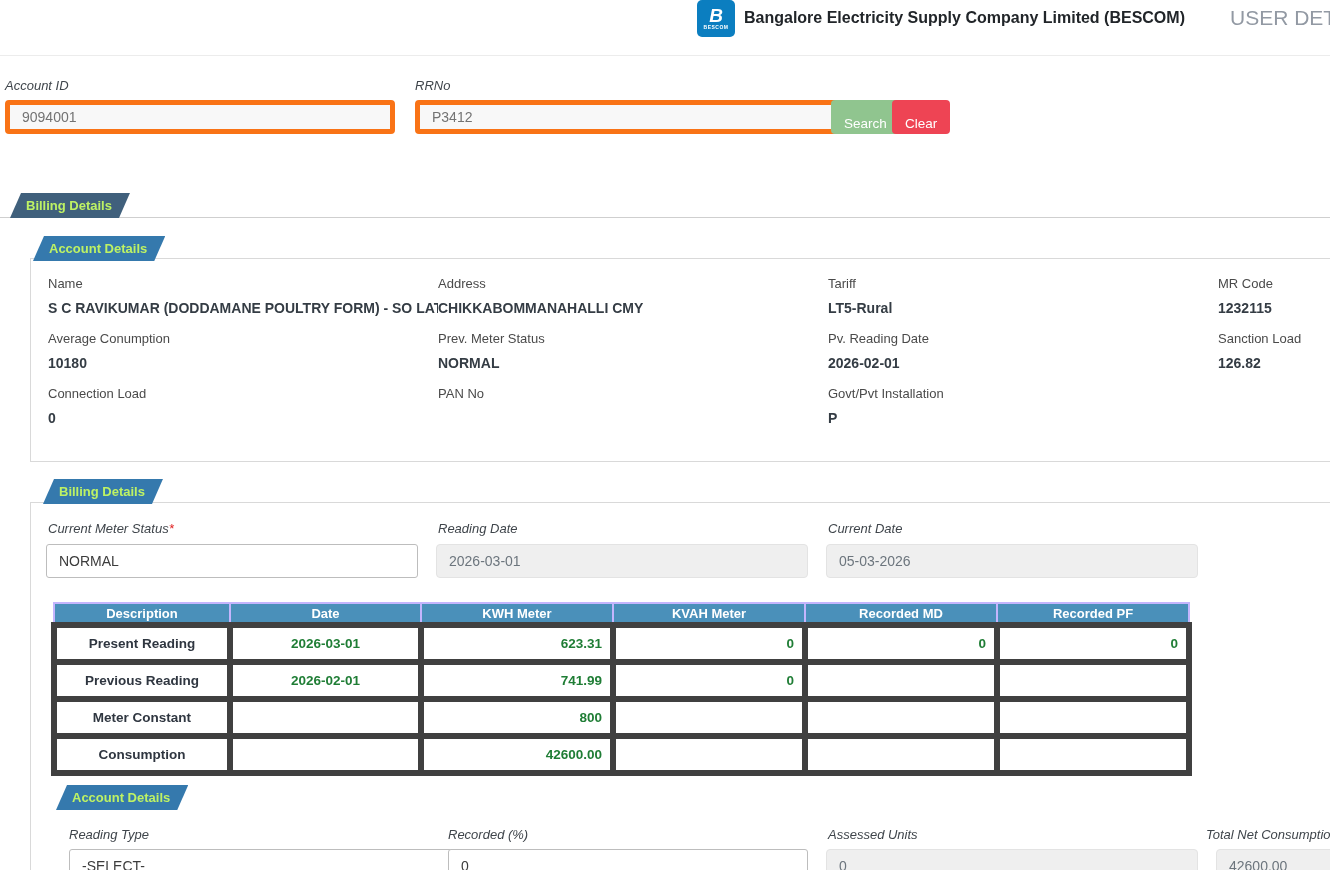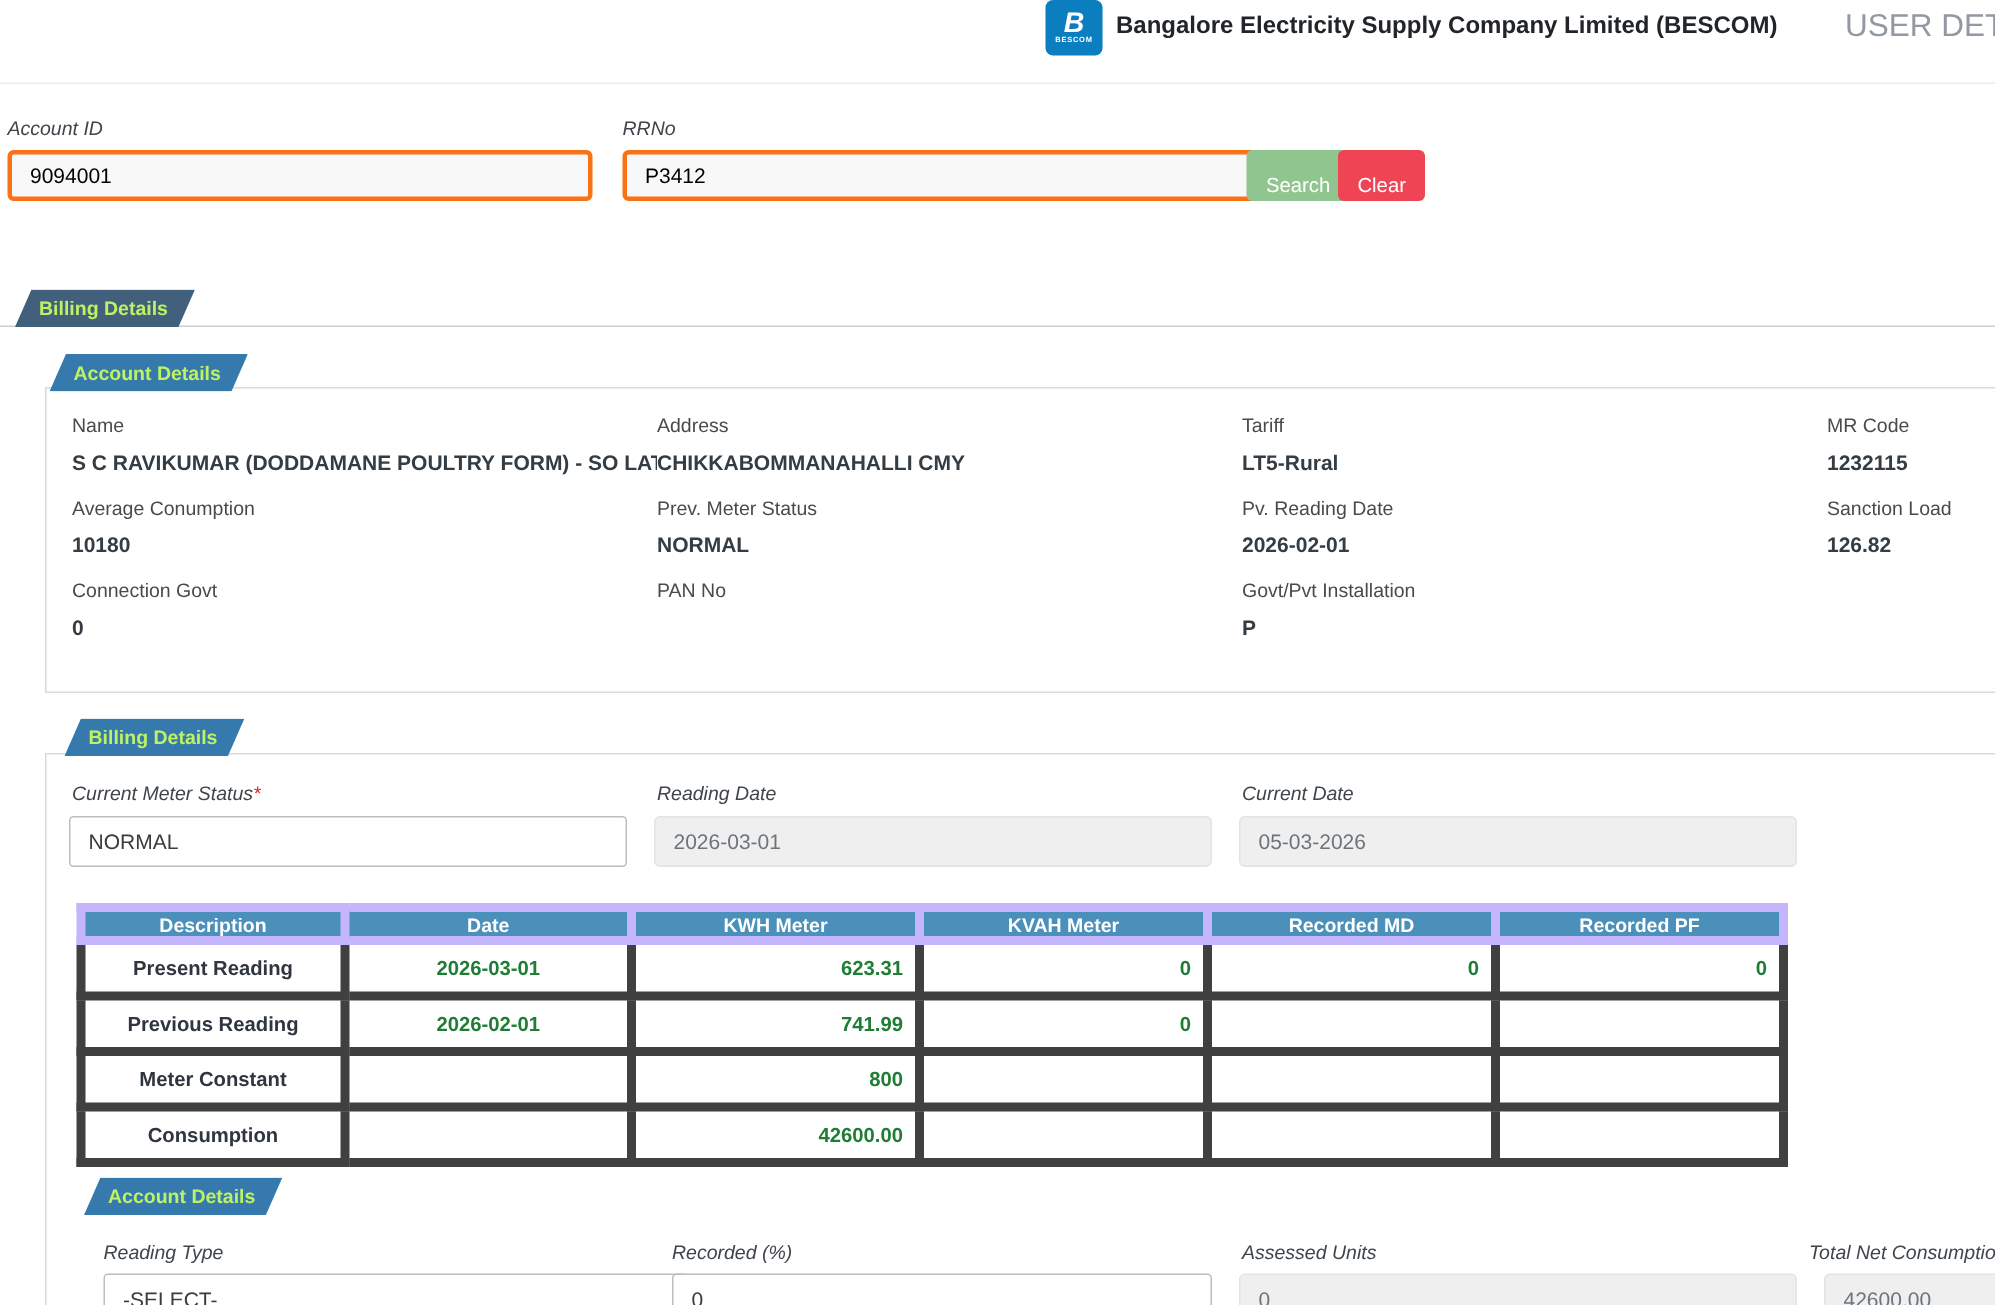--- a/index.html
+++ b/index.html
@@ -12,22 +12,22 @@
   .top-header { position:absolute; top:0; left:0; right:0; height:56px; background:#fff; border-bottom:1px solid #ececec; }
   .logo { position:absolute; left:697px; top:0px; width:38px; height:37px; background:#0b7ec0; border-radius:5px;
           display:flex; flex-direction:column; align-items:center; justify-content:center; color:#fff; }
   .logo .logo-b { font-size:19px; font-weight:bold; font-style:italic; line-height:17px; }
   .logo .logo-txt { font-size:5px; letter-spacing:.5px; font-weight:bold; }
   .company-title { position:absolute; left:744px; top:9px; font-size:16px; font-weight:bold; color:#212529; white-space:nowrap; }
   .user-details { position:absolute; left:1230px; top:6px; font-size:21px; color:#9299a3; white-space:nowrap; }
 
   
   .fld-label { position:absolute; font-size:13px; color:#3f454b; white-space:nowrap;font-style:italic; }
-  .inp { position:absolute; height:34px; border:3px solid #f97316; border-radius:4px; background:#f8f8f8;
-         font-family:"Liberation Sans",sans-serif; font-size:14px; color:#000000; padding:0 12px; outline:none; }
+  .inp { position:absolute; height:34px; border:5px solid #f97316; border-radius:4px; background:#f8f8f8;
+         font-family:"Liberation Sans",sans-serif; font-size:14px; color:#737373; padding:0 12px; outline:none; }
   .inp.enabled { background:#fff; border:1px solid #bdbdbd; border-radius:3px; color:#3c3c3c; }
   .inp.disabled { background:#efefef; border:1px solid #e3e3e3; color:#6c757d; }
   .btn { position:absolute; top:100px; height:34px; border:none; border-radius:4px; color:#fff; font-size:13.5px;
          font-family:"Liberation Sans",sans-serif; padding:16px 13px; cursor:pointer; }
   .btn-search { left:831px; background:#90c58f; }
   .btn-clear { left:892px; background:#ee4454; }
 
   
   .section-topline { position:absolute; top:217px; left:0; right:0; border-top:1px solid #cfcfcf; }
   .ribbon { position:absolute; color:#bef264; font-size:13px; font-weight:bold; padding:5px 18px 5px 16px;
@@ -44,21 +44,21 @@
                grid-template-columns:390px 390px 390px 390px; }
   .acct-cell { min-height:55px; overflow:hidden; }
   .acct-label { font-size:13px; color:#4a4a4a; margin-bottom:9px; white-space:nowrap; }
   .acct-value { font-size:14px; font-weight:bold; color:#343c44; white-space:nowrap; }
 
   
   .req { color:#e02020; }
 
   
   table.mt { position:absolute; left:20px; top:99px; border-collapse:collapse; table-layout:fixed; }
-  table.mt th { background:#4a90ba; color:#fff; font-size:13px; font-weight:bold; height:22px; border:6px solid #c4b5fd; }
+  table.mt th { background:#4a90ba; color:#fff; font-size:13px; font-weight:bold; height:22px; border:2px solid #c4b5fd; }
   table.mt td { height:37px; font-size:13.5px; border:6px solid #404040; background:#fff; }
   td.c-desc { font-weight:bold; color:#2f3640; text-align:center; font-size:13px; }
   td.c-date { color:#1f7d35; font-weight:bold; text-align:center; }
   td.c-num  { color:#1f7d35; font-weight:bold; text-align:right; padding-right:8px; }
   td.bg-gray { background:#e9e9e9; }
   td.bg-soft { background:#f7faf7; }
 
   .select-box { position:absolute; height:34px; background:#fff; border:1px solid #bdbdbd; border-radius:3px;
                 font-size:14px; color:#3c3c3c; display:flex; align-items:center; padding:0 12px; }
 </style>
@@ -115,21 +115,21 @@
     </div>
     <div class="acct-cell">
       <div class="acct-label">Pv. Reading Date</div>
       <div class="acct-value">2026-02-01</div>
     </div>
     <div class="acct-cell">
       <div class="acct-label">Sanction Load</div>
       <div class="acct-value">126.82</div>
     </div>
     <div class="acct-cell">
-      <div class="acct-label">Connection Govt</div>
+      <div class="acct-label">Connection Load</div>
       <div class="acct-value">0</div>
     </div>
     <div class="acct-cell">
       <div class="acct-label">PAN No</div>
       <div class="acct-value"></div>
     </div>
     <div class="acct-cell">
       <div class="acct-label">Govt/Pvt Installation</div>
       <div class="acct-value">P</div>
     </div>

